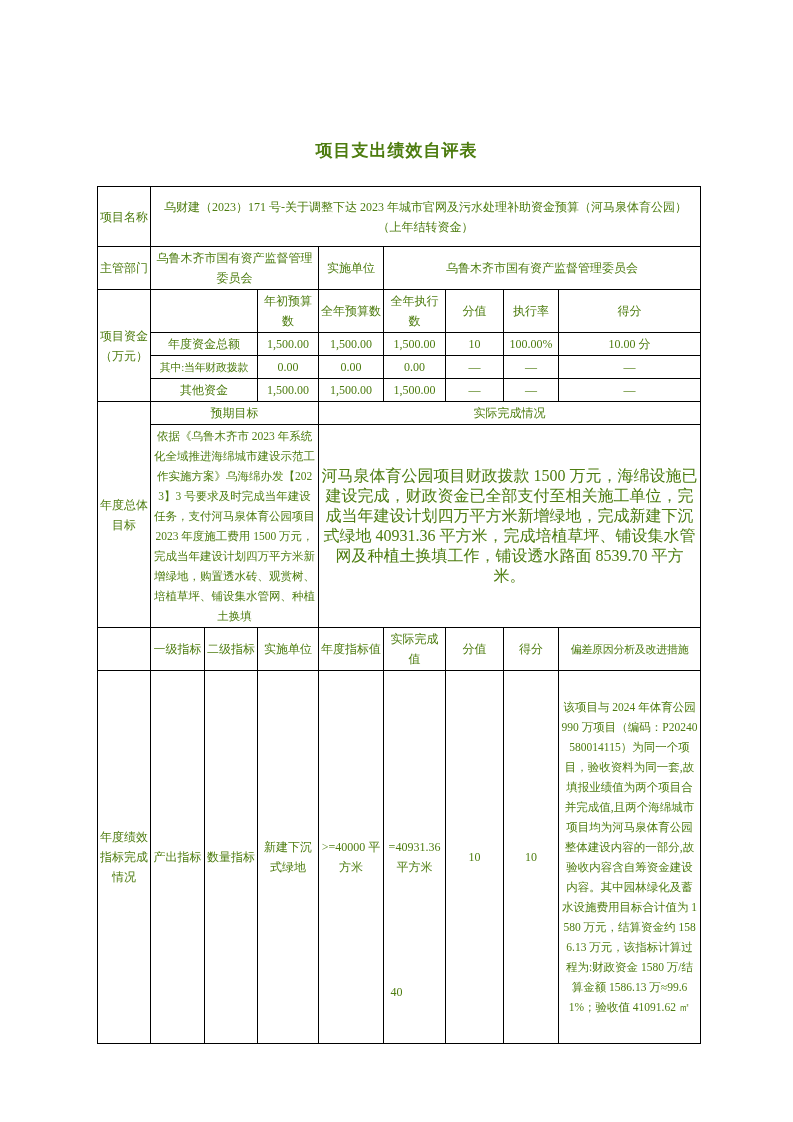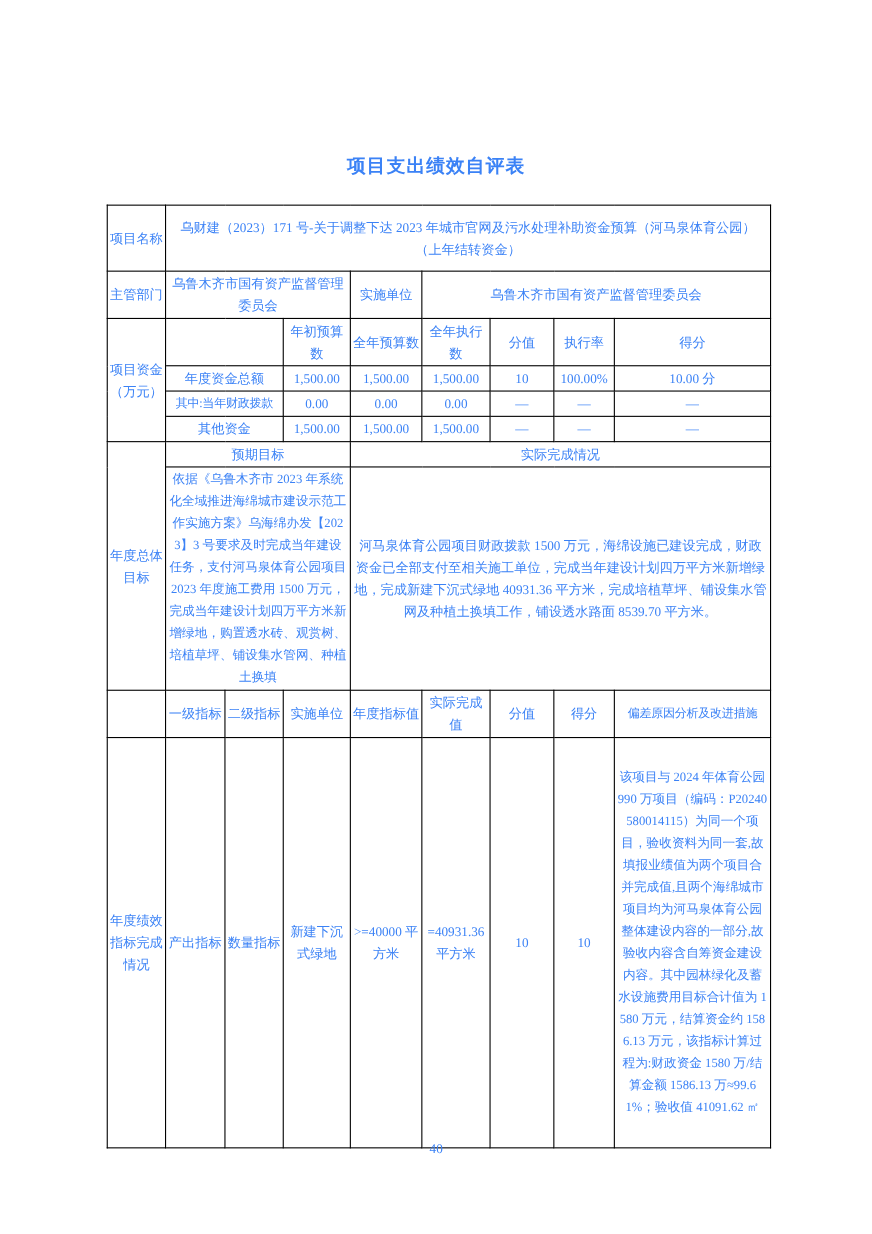--- a/index.html
+++ b/index.html
@@ -4,21 +4,21 @@
 <style>
   * { box-sizing: border-box; }
   html, body { margin: 0; padding: 0; background: #e8e8e8; }
   .page {
     position: relative;
     width: 793px;
     height: 1122px;
     margin: 0 auto;
     background: #ffffff;
     font-family: "Liberation Serif", "DejaVu Serif", serif;
-    color: #3b82f6;
+    color: #4d7c0f;
     overflow: hidden;
   }
   .doc-title-block {
     position: absolute;
     top: 139px;
     left: 0;
     width: 100%;
     text-align: center;
   }
   .doc-title {
@@ -59,32 +59,32 @@
   td.name-val { line-height: 26px; padding: 2px 6px; }
   td.sm { font-size: 11px; letter-spacing: -0.3px; white-space: nowrap; overflow: hidden; }
   td.expected {
     text-align: justify;
     font-size: 11.5px;
     line-height: 19.6px;
     padding: 3px 6px;
   }
   td.actual-done {
     text-align: justify;
-    font-size: 12px;
+    font-size: 16px;
     line-height: 25px;
     padding: 3px 9px;
   }
   td.deviation {
     font-size: 11.5px;
     line-height: 22px;
     padding: 3px 6px;
   }
   .page-number {
     position: absolute;
-    top: 1037px;
+    top: 985px;
     left: 0;
     width: 100%;
     text-align: center;
     font-size: 12px;
   }
 </style>
 </head>
 <body>
 
 <div class="page">

